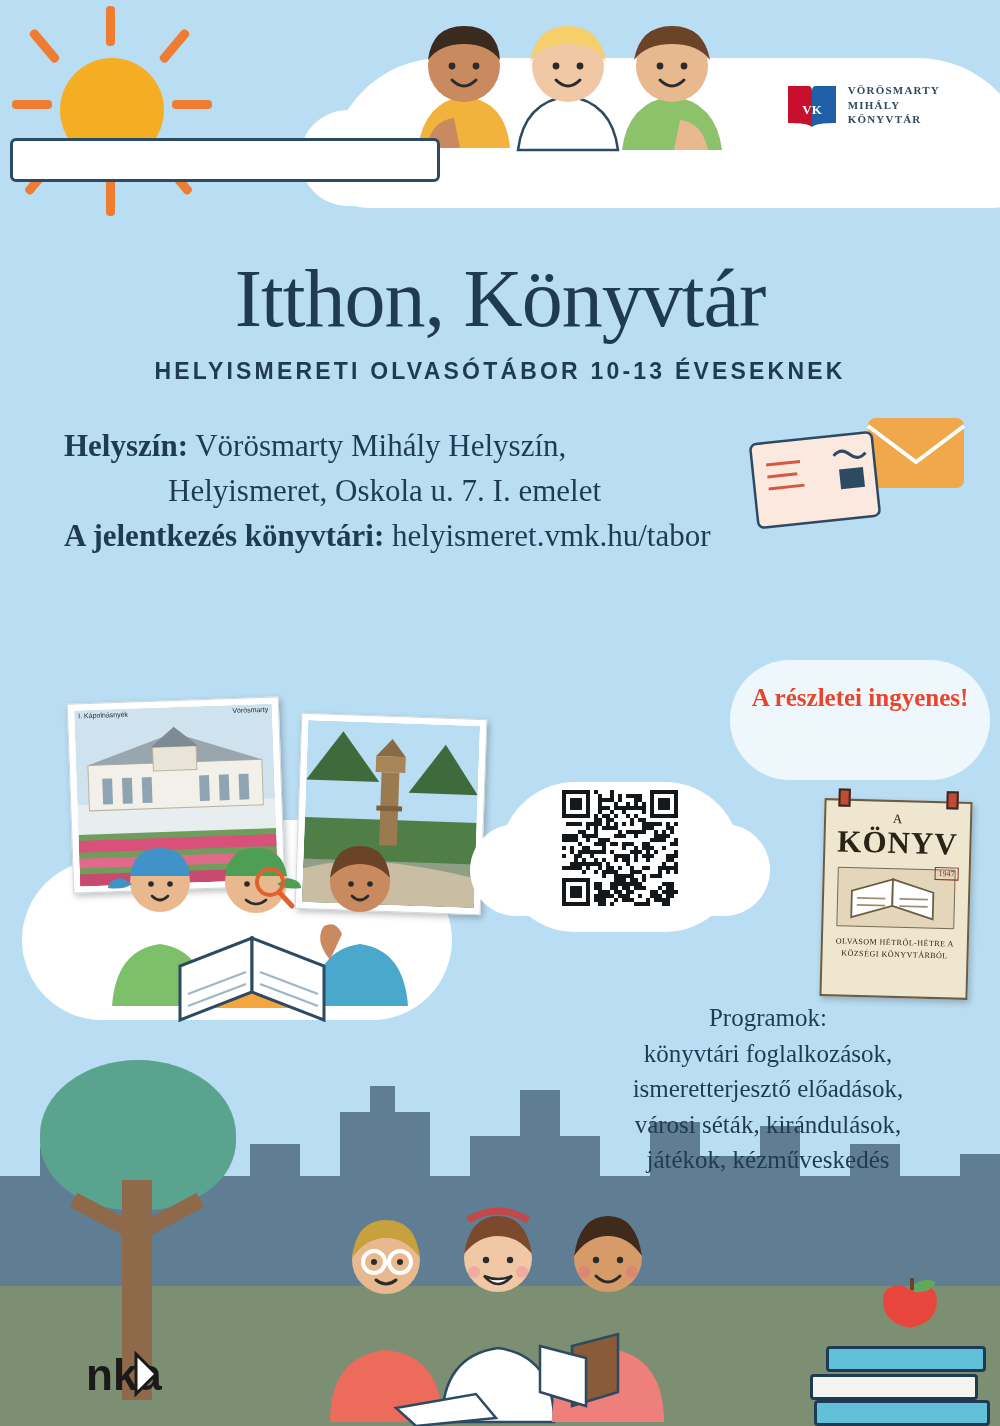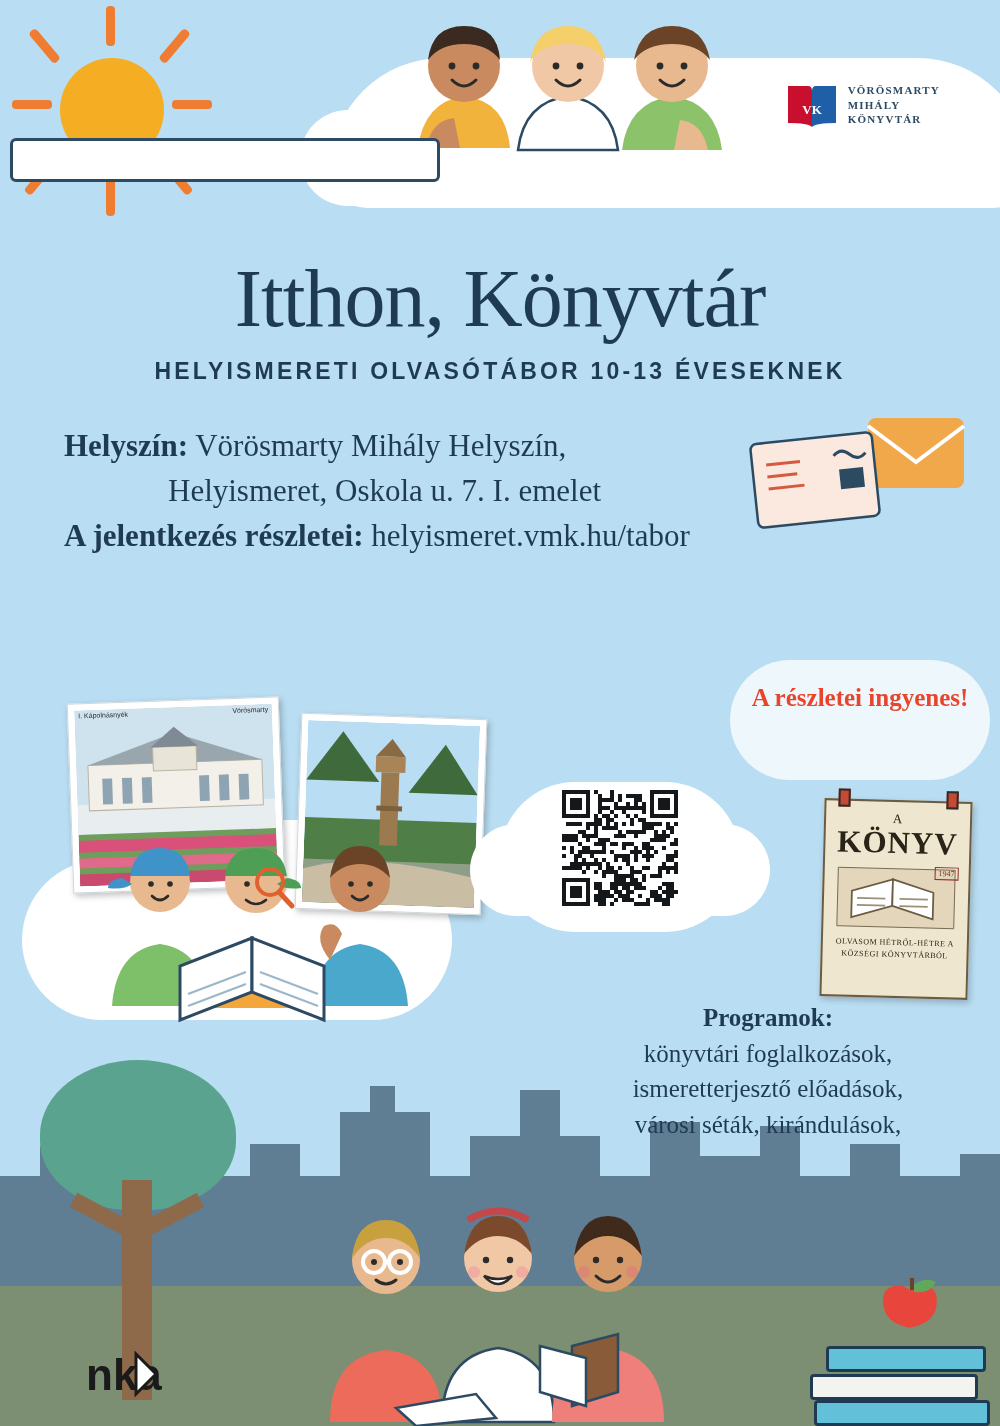--- a/index.html
+++ b/index.html
@@ -106,21 +106,21 @@
     background: #efe6cf; border: 2px solid #6b5d44; transform: rotate(1.5deg);
     box-shadow: 2px 3px 6px rgba(0,0,0,.22);
   }
   .news .nt { text-align: center; font-family: "Liberation Serif", serif; color: #2a2418; }
 
   
   .programs {
     position: absolute; right: 22px; top: 1000px; width: 420px; text-align: center;
     color: #1f3b54; font-size: 25px; line-height: 1.42; font-family: "Liberation Serif", serif;
   }
-  .programs .ptitle { font-weight: 700; }
+  .programs .ptitle { font-weight: 400; }
 
   
   .tree-crown { position: absolute; left: 40px; top: 1060px; width: 196px; height: 150px;
     background: #5aa38f; border-radius: 50% 50% 46% 46%; }
   .tree-trunk { position: absolute; left: 122px; top: 1180px; width: 30px; height: 220px;
     background: #8f6a4a; }
   .branch { position: absolute; background: #8f6a4a; }
 
   
   .bk { position: absolute; border: 3px solid #1f3b54; border-radius: 4px; }
@@ -208,21 +208,21 @@
 
   <div class="headline">Itthon, Könyvtár</div>
   <div class="subhead">HELYISMERETI OLVASÓTÁBOR 10-13 ÉVESEKNEK</div>
 
   <div class="info">
     <div class="line">
       <b>Helyszín:</b><span> Vörösmarty Mihály Helyszín,</span>
     </div>
     <div class="line indent">Helyismeret, Oskola u. 7. I. emelet</div>
     <div class="line">
-      <b>A jelentkezés részletei:</b><span> helyismeret.vmk.hu/tabor</span>
+      <b>A jelentkezés könyvtári:</b><span> helyismeret.vmk.hu/tabor</span>
     </div>
   </div>
 
   <svg style="position:absolute; left:740px; top:402px; width:230px; height:140px;" viewBox="0 0 230 140">
     <g>
       <rect x="128" y="16" width="96" height="70" rx="8" fill="#f0a84a"></rect>
       <path d="M128,24 L176,60 L224,24" fill="none" stroke="#ffffff" stroke-width="4"></path>
     </g>
     <g>
       <rect x="14" y="36" width="122" height="84" rx="6" fill="#fbe8de" stroke="#2d4a63" stroke-width="2.5" transform="rotate(-6 75 78)"></rect>
@@ -764,20 +764,21 @@
 
     <div style="position:absolute; left:12px; top:-12px; width:12px; height:18px; background:#c44b32; border:2px solid #2d2d2d;"></div>
     <div style="position:absolute; right:12px; top:-12px; width:12px; height:18px; background:#c44b32; border:2px solid #2d2d2d;"></div>
   </div>
 
   <div class="programs">
     <div class="ptitle">Programok:</div>
     <div>könyvtári foglalkozások,</div>
     <div>ismeretterjesztő előadások,</div>
     <div>városi séták, kirándulások,</div>
+    <div>játékok, kézműveskedés</div>
   </div>
 
   <div>
     <div class="tree-crown"></div>
     <div class="tree-trunk"></div>
     <div class="branch" style="left:70px; top:1206px; width:60px; height:16px; transform:rotate(28deg);"></div>
     <div class="branch" style="left:144px; top:1206px; width:60px; height:16px; transform:rotate(-28deg);"></div>
   </div>
 
   <svg style="position:absolute; left:300px; bottom:0; width:380px; height:230px;" viewBox="0 0 380 230">

